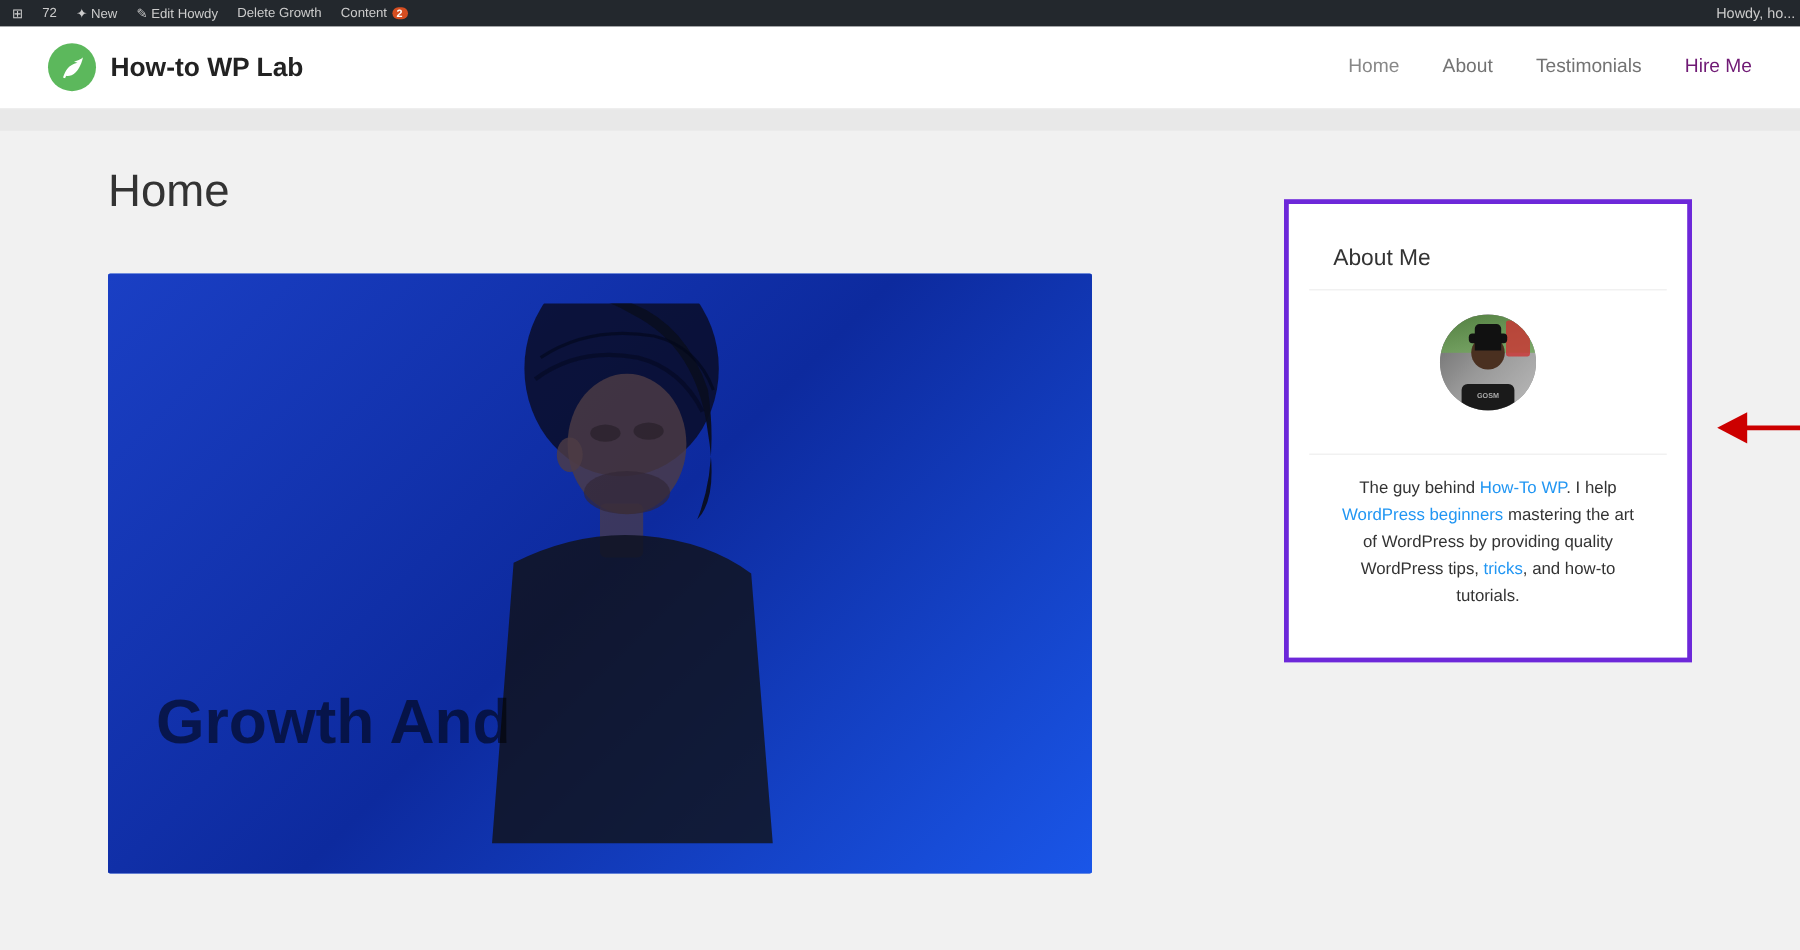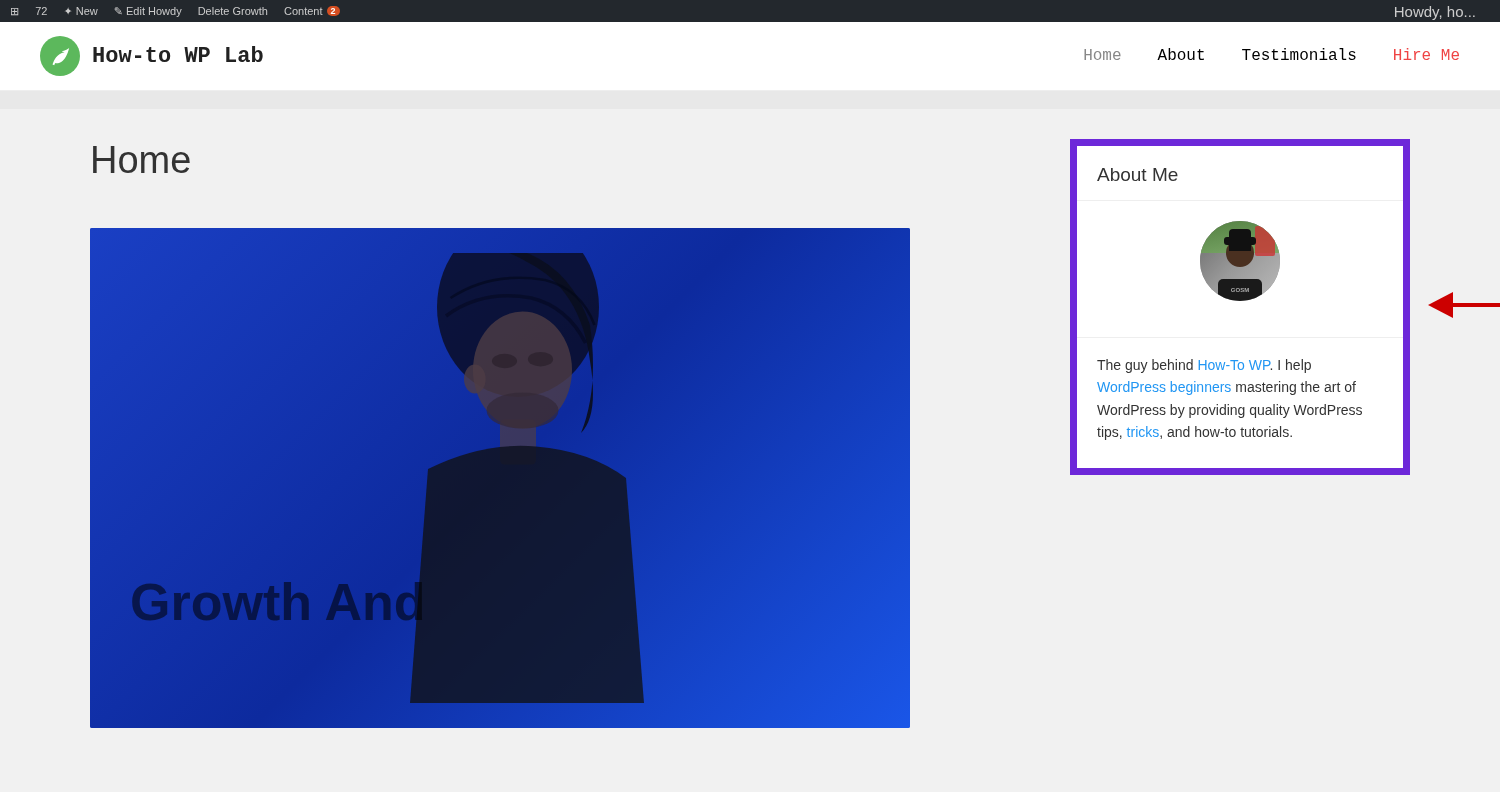--- a/index.html
+++ b/index.html
@@ -25,33 +25,32 @@
     .admin-bar-badge {
       background: #d54e21;
       color: white;
       border-radius: 10px;
       padding: 0 4px;
       font-size: 9px;
       font-weight: bold;
     }
     .admin-bar-right {
       position: absolute;
-      right: 24px;
+      right: 4px;
       color: #ccc;
-      font-size: 15px;
+      font-size: 12px;
     }
 
     
     .site-header {
       background: white;
       padding: 14px 40px;
       display: flex;
       align-items: center;
       border-bottom: 1px solid #eee;
-      font-family: Liberation Mono, monospace;
     }
     .site-logo {
       display: flex;
       align-items: center;
       gap: 12px;
       text-decoration: none;
     }
     .logo-icon {
       width: 40px;
       height: 40px;
@@ -73,27 +72,27 @@
     }
     .site-nav {
       margin-left: auto;
       display: flex;
       gap: 36px;
       align-items: center;
     }
     .nav-link {
       text-decoration: none;
       font-size: 16px;
-      color: #000000;
+      color: #737373;
     }
     .nav-link.active {
       color: #888;
     }
     .nav-link.hire-me {
-      color: #ef4444;
+      color: #701a75;
     }
 
     
     .header-divider {
       height: 18px;
       background: #e8e8e8;
     }
 
     
     .main-content {
@@ -163,23 +162,24 @@
       text-transform: none;
     }
 
     
     .right-column {
       width: 340px;
       flex-shrink: 0;
     }
     .about-me-widget {
       background: white;
-      border: 7px solid #6d28d9;
-      padding: 0;
-      position: relative;
+      border: 4px solid #6d28d9;
+      padding: 17px;
+      position: relative;
+      margin-top: 27px;
     }
     .widget-title {
       font-size: 19px;
       color: #333;
       padding: 18px 20px 14px 20px;
       font-weight: 500;
     }
     .widget-divider {
       height: 1px;
       background: #eee;
@@ -212,21 +212,21 @@
       position: relative;
       overflow: hidden;
     }
     .widget-divider2 {
       height: 1px;
       background: #eee;
       margin: 10px 0 16px 0;
     }
     .widget-bio {
       padding: 0 20px 24px 20px;
-      text-align: left;
+      text-align: center;
       font-size: 14px;
       line-height: 1.6;
       color: #333;
     }
     .bio-link {
       color: #2196f3;
       text-decoration: none;
     }
   </style>
 </head>

